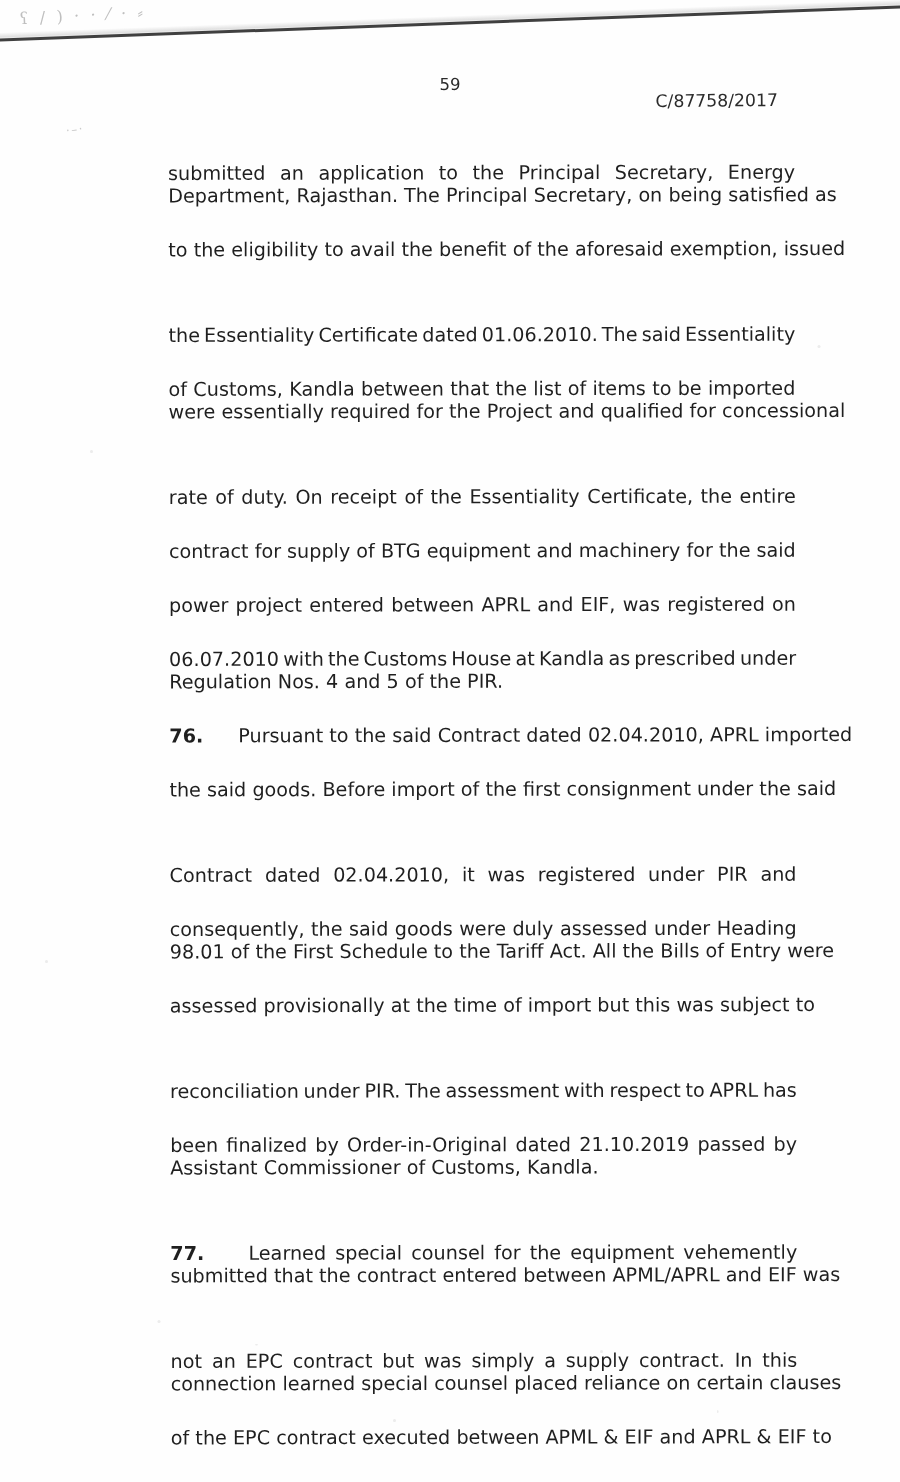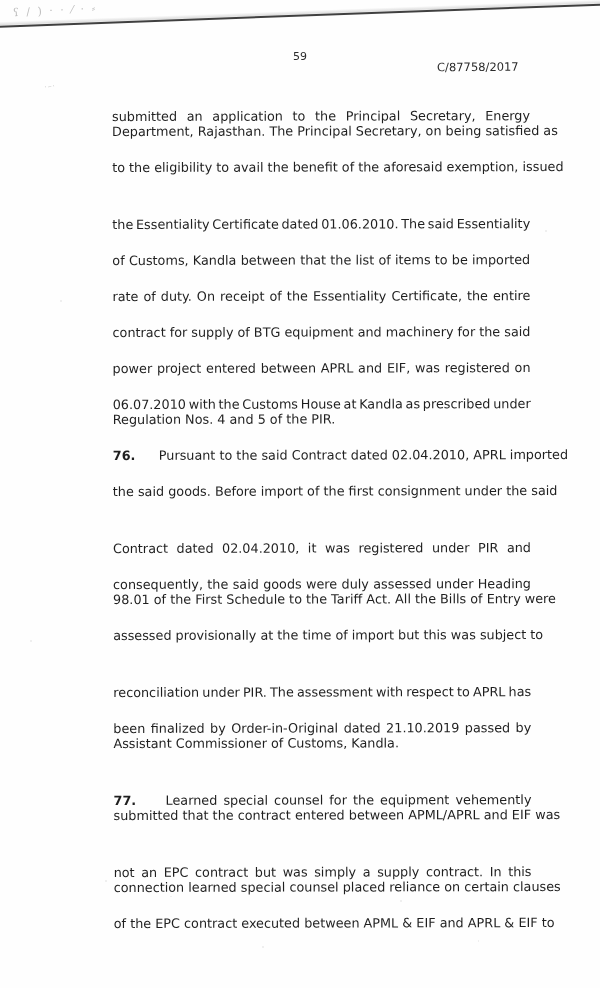--- a/index.html
+++ b/index.html
@@ -181,20 +181,21 @@
           <span>between</span>
           <span>that</span>
           <span>the</span>
           <span>list</span>
           <span>of</span>
           <span>items</span>
           <span>to</span>
           <span>be</span>
           <span>imported</span>
         </div>
+        <div class="line flow"><span>were essentially required for the Project and qualified for concessional</span></div>
         <div class="line just">
           <span>rate</span>
           <span>of</span>
           <span>duty.</span>
           <span>On</span>
           <span>receipt</span>
           <span>of</span>
           <span>the</span>
           <span>Essentiality</span>
           <span>Certificate,</span>

